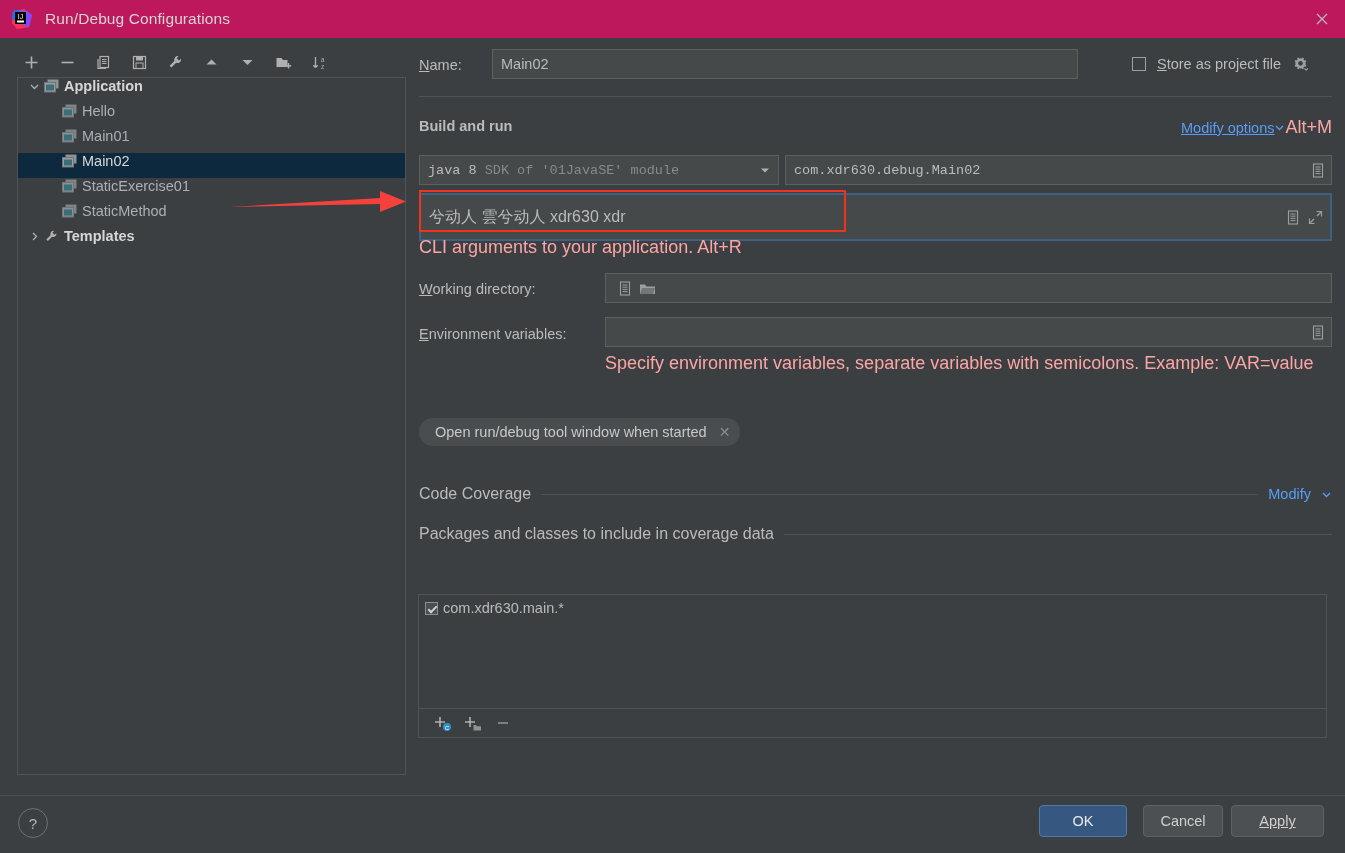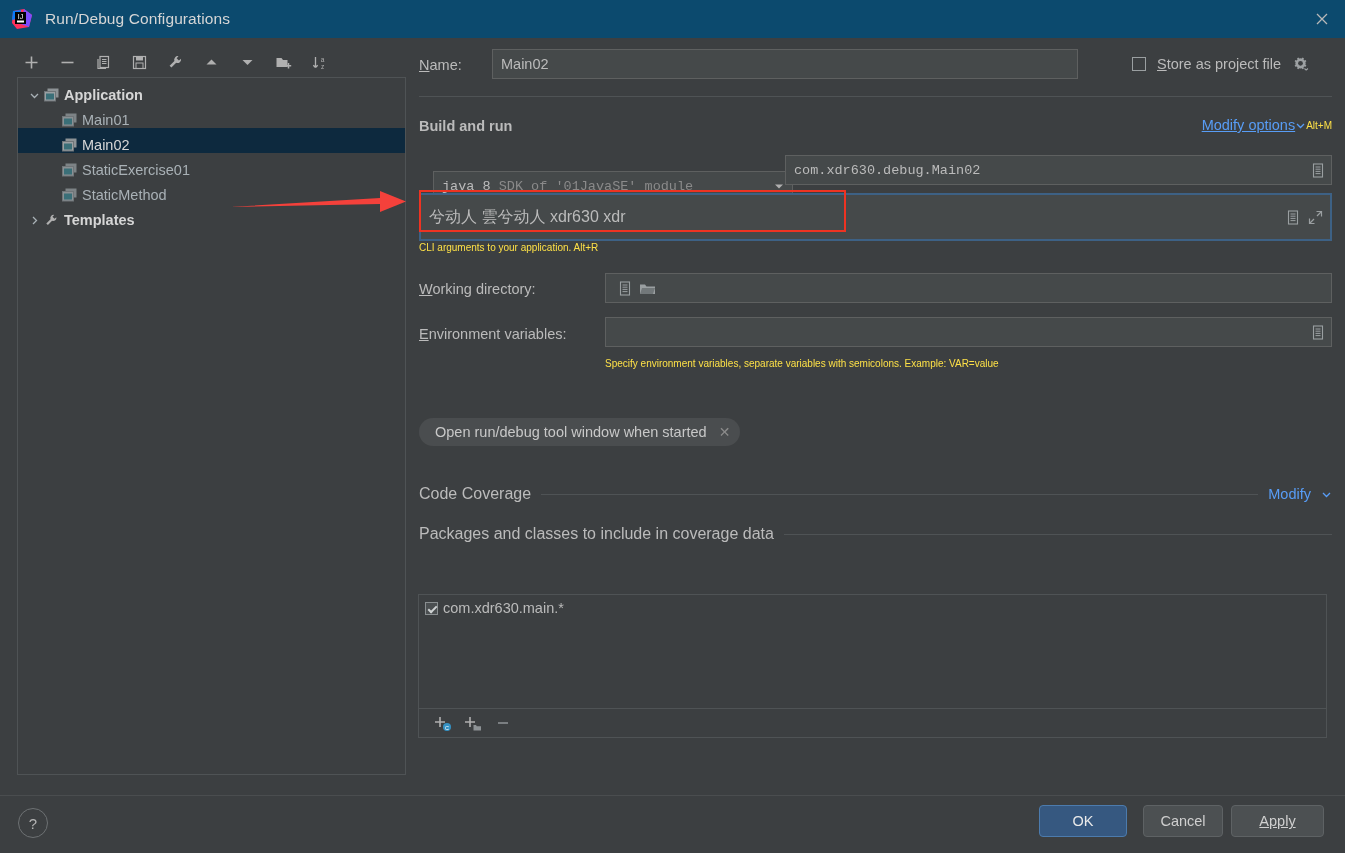--- a/index.html
+++ b/index.html
@@ -13,21 +13,21 @@
   .dialog {
     position: relative;
     width: 1345px; height: 853px;
     background: #3c3f41;
     color: #bbbbbb;
   }
 
   
   .titlebar {
     position: absolute; top: 0; left: 0; width: 1345px; height: 38px;
-    background: #0c4a6e;
+    background: #be185d;
     display: flex; align-items: center;
   }
   .title-icon {
     width: 22px; height: 22px; margin-left: 11px; margin-right: 12px;
     position: relative; flex: none;
   }
   .title-text {
     font-size: 15.5px; color: #d6d6d6; letter-spacing: .1px;
   }
   .close-btn {
@@ -49,21 +49,21 @@
     width: 27px; height: 27px; display: flex; align-items: center; justify-content: center;
     cursor: pointer; border-radius: 3px;
   }
   .tree-box {
     position: absolute; left: 17px; top: 39px; right: 4px; bottom: 20px;
     border: 1px solid #4f5355;
     background: #3c3f41;
     overflow: hidden;
   }
   .tree-row {
-    display: flex; align-items: flex-end; height: 25px;
+    display: flex; align-items: flex-start; height: 25px;
     padding-left: 7px; cursor: pointer; position: relative;
     font-size: 14.5px;
   }
   .tree-row.selected { background: #0d293e; }
   .tree-row .twisty {
     width: 18px; height: 16px; flex: none;
     display: flex; align-items: center; justify-content: center;
   }
   .tree-row .indent { width: 18px; flex: none; }
   .tree-row .t-icon {
@@ -82,21 +82,21 @@
 
   
   .main {
     position: absolute; left: 410px; top: 38px; right: 0; bottom: 58px;
   }
   .row { position: absolute; }
   .lbl {
     font-size: 14.5px; color: #bbbbbb; white-space: nowrap;
   }
   .lbl u { text-decoration: underline; }
-  .hint { font-size: 10px; color: #fde047; white-space: nowrap; }
+  .hint { font-size: 18px; color: #fca5a5; white-space: nowrap; }
 
   .field {
     background: #45494a; border: 1px solid #5e6060; height: 30px;
     display: flex; align-items: center; color: #bbbbbb;
     font-size: 14.5px; padding: 0 8px; cursor: text;
   }
   .field .val { flex: 1; overflow: hidden; white-space: nowrap; }
   .field .mono { font-family: "Liberation Mono", monospace; font-size: 13.5px; }
   .field-icon {
     width: 22px; height: 22px; flex: none; display: flex;
@@ -284,20 +284,32 @@
         <span class="t-icon">
           <svg width="15" height="14" viewBox="0 0 15 14">
             <rect x="3.5" y="0.5" width="11" height="9" fill="#8d9396"></rect>
             <rect x="0.5" y="3.5" width="11" height="9.5" fill="#9aa0a3" stroke="#6f7578"></rect>
             <rect x="2" y="5.5" width="8" height="6" fill="#3a6f78"></rect>
           </svg>
         </span>
         <span class="t-label">Application</span>
       </div>
 
+      <div class="tree-row">
+        <span class="indent"></span>
+        <span class="indent"></span>
+        <span class="t-icon">
+          <svg width="15" height="14" viewBox="0 0 15 14">
+            <rect x="3.5" y="0.5" width="11" height="9" fill="#7d8386"></rect>
+            <rect x="0.5" y="3.5" width="11" height="9.5" fill="#8a9093" stroke="#6f7578"></rect>
+            <rect x="2" y="5.5" width="8" height="6" fill="#3a6f78"></rect>
+          </svg>
+        </span>
+        <span class="t-label">Hello</span>
+      </div>
 
       <div class="tree-row">
         <span class="indent"></span>
         <span class="indent"></span>
         <span class="t-icon">
           <svg width="15" height="14" viewBox="0 0 15 14">
             <rect x="3.5" y="0.5" width="11" height="9" fill="#7d8386"></rect>
             <rect x="0.5" y="3.5" width="11" height="9.5" fill="#8a9093" stroke="#6f7578"></rect>
             <rect x="2" y="5.5" width="8" height="6" fill="#3a6f78"></rect>
           </svg>
@@ -398,21 +410,21 @@
         <u>Modify options</u>
       </span>
       <span style="display:flex;align-items:center;">
         <svg width="11" height="11" viewBox="0 0 11 11">
             <path d="M2 4 L5.5 7.5 L9 4" stroke="#589df6" stroke-width="1.3" fill="none"></path>
           </svg>
       </span>
       <span class="hint">Alt+M</span>
     </div>
 
-    <div class="combo" style="position:absolute; left:23px; top:117px; width:360px;margin-top:16px;">
+    <div class="combo" style="position:absolute; left:9px; top:117px; width:360px;">
       <span class="ctext">
         <span>java 8</span> <span class="dim">SDK of '01JavaSE' module</span>
       </span>
       <span class="arrow">
         <svg width="12" height="12" viewBox="0 0 12 12">
             <path d="M2 4.5 L6 8.5 L10 4.5 Z" fill="#b0b0b0"></path>
           </svg>
       </span>
     </div>
 

